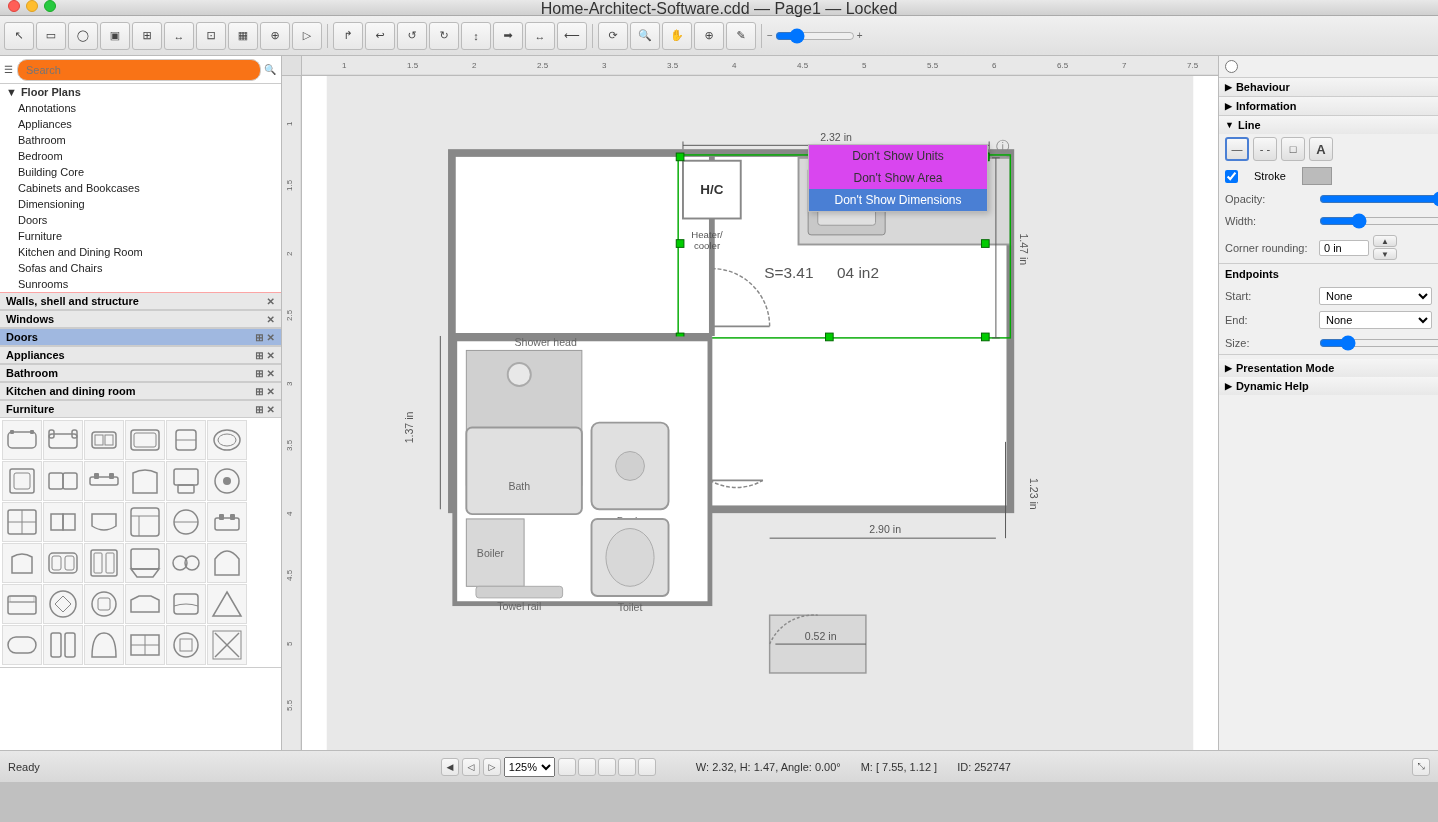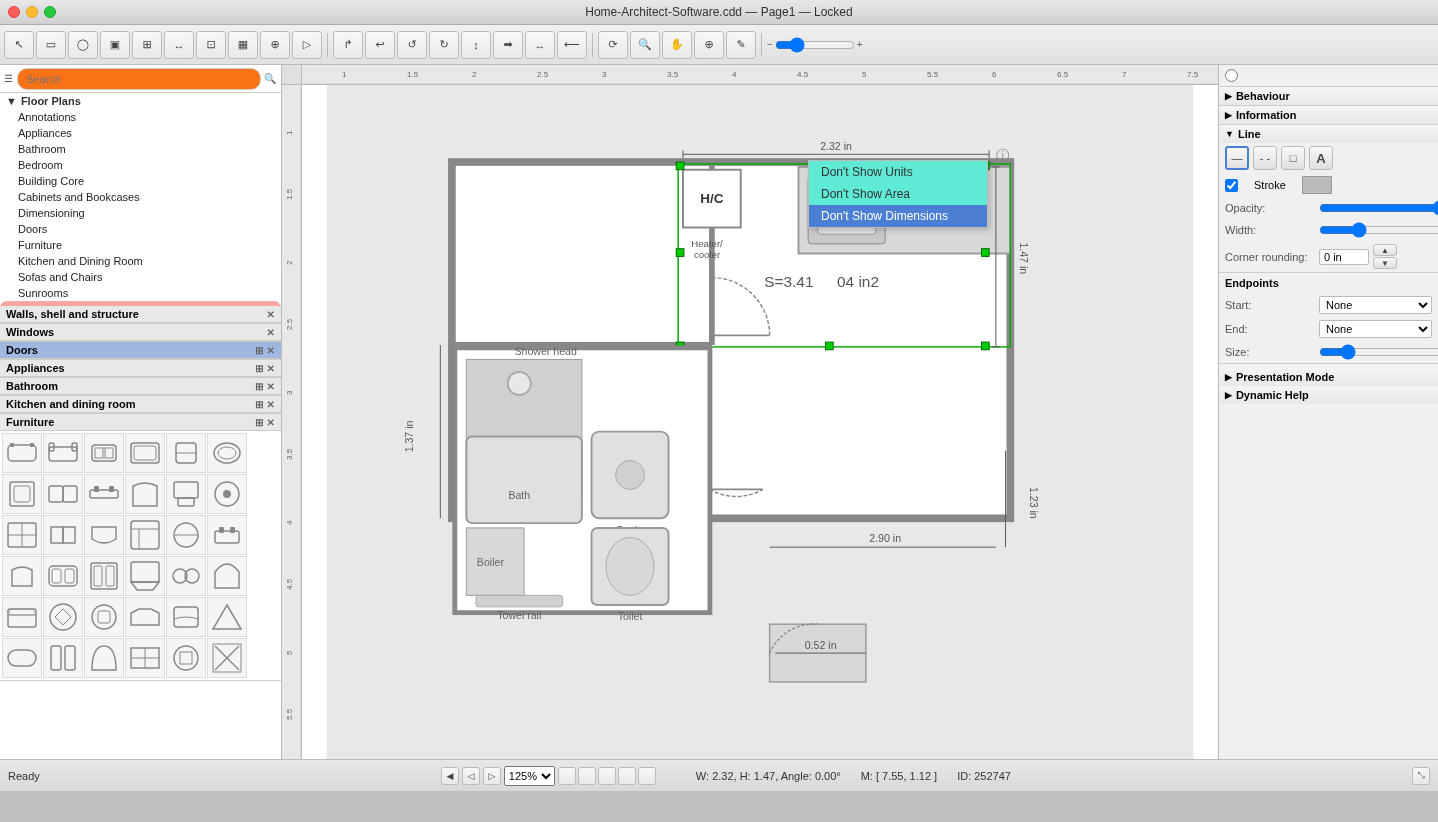--- a/index.html
+++ b/index.html
@@ -1,25 +1,25 @@
 <!DOCTYPE html>
 <html><head>
   <meta charset="utf-8">
   <style>
     * { box-sizing: border-box; margin: 0; padding: 0; }
     body { font-family: -apple-system, BlinkMacSystemFont, 'Helvetica Neue', Arial, sans-serif; font-size: 12px; background: #c0c0c0; overflow: hidden; width: 1438px; height: 822px; }
 
     
     #titlebar {
-      height: 25px;
+      height: 16px;
       background: linear-gradient(to bottom, #e8e8e8, #d0d0d0);
-      display: flex; align-items: center; justify-content: center;
+      display: flex; align-items: flex-start; justify-content: center;
       border-bottom: 1px solid #aaa;
       position: relative;
-      font-size: 12px; color: #333;
+      font-size: 16px; color: #333;
     }
     .traffic-lights { position: absolute; left: 8px; display: flex; gap: 6px; }
     .tl { width: 12px; height: 12px; border-radius: 50%; }
     .tl-red { background: #ff5f57; border: 1px solid #e0443e; }
     .tl-yellow { background: #ffbd2e; border: 1px solid #dea123; }
     .tl-green { background: #28c940; border: 1px solid #1aab29; }
 
     
     .toolbar-row {
       height: 40px;
@@ -67,24 +67,23 @@
       display: flex; align-items: center; gap: 4px;
     }
     .tree-item {
       padding: 2px 6px 2px 18px;
       font-size: 11px; color: #222;
       cursor: pointer;
       white-space: nowrap;
     }
 
     .library-section {
-      border-top: 5px solid #fca5a5;
+      border-top: 1px solid #fca5a5;
       overflow-y: auto;
       flex: 1;
-      border-radius: 7px;
     }
 
     .lib-grid { display: flex; flex-wrap: wrap; gap: 1px; padding: 2px; background: #fff; }
     .lib-item {
       width: 40px; height: 40px;
       background: #f5f5f5;
       border: 1px solid #ddd;
       display: flex; align-items: center; justify-content: center;
       cursor: pointer; font-size: 9px; color: #666;
     }
@@ -112,26 +111,27 @@
       width: 220px; min-width: 220px;
       background: #f0f0f0;
       border-left: 1px solid #bbb;
       display: flex; flex-direction: column;
       font-size: 11px;
     }
 
     
     #dropdown-menu {
       position: absolute;
-      top: 95px; right: 230px;
-      background: #5eead4;
+      top: 88px; right: 230px;
+      background: #d946ef;
       border: 1px solid #bbb;
       box-shadow: 2px 2px 6px rgba(0,0,0,0.2);
       z-index: 100;
       min-width: 180px;
+      text-align: center;
     }
     .dropdown-item {
       padding: 4px 12px;
       font-size: 12px; color: #333;
       cursor: pointer;
     }
     .dropdown-item.active { background: #4a7fd4; color: #fff; }
 
     
     .panel-section {

